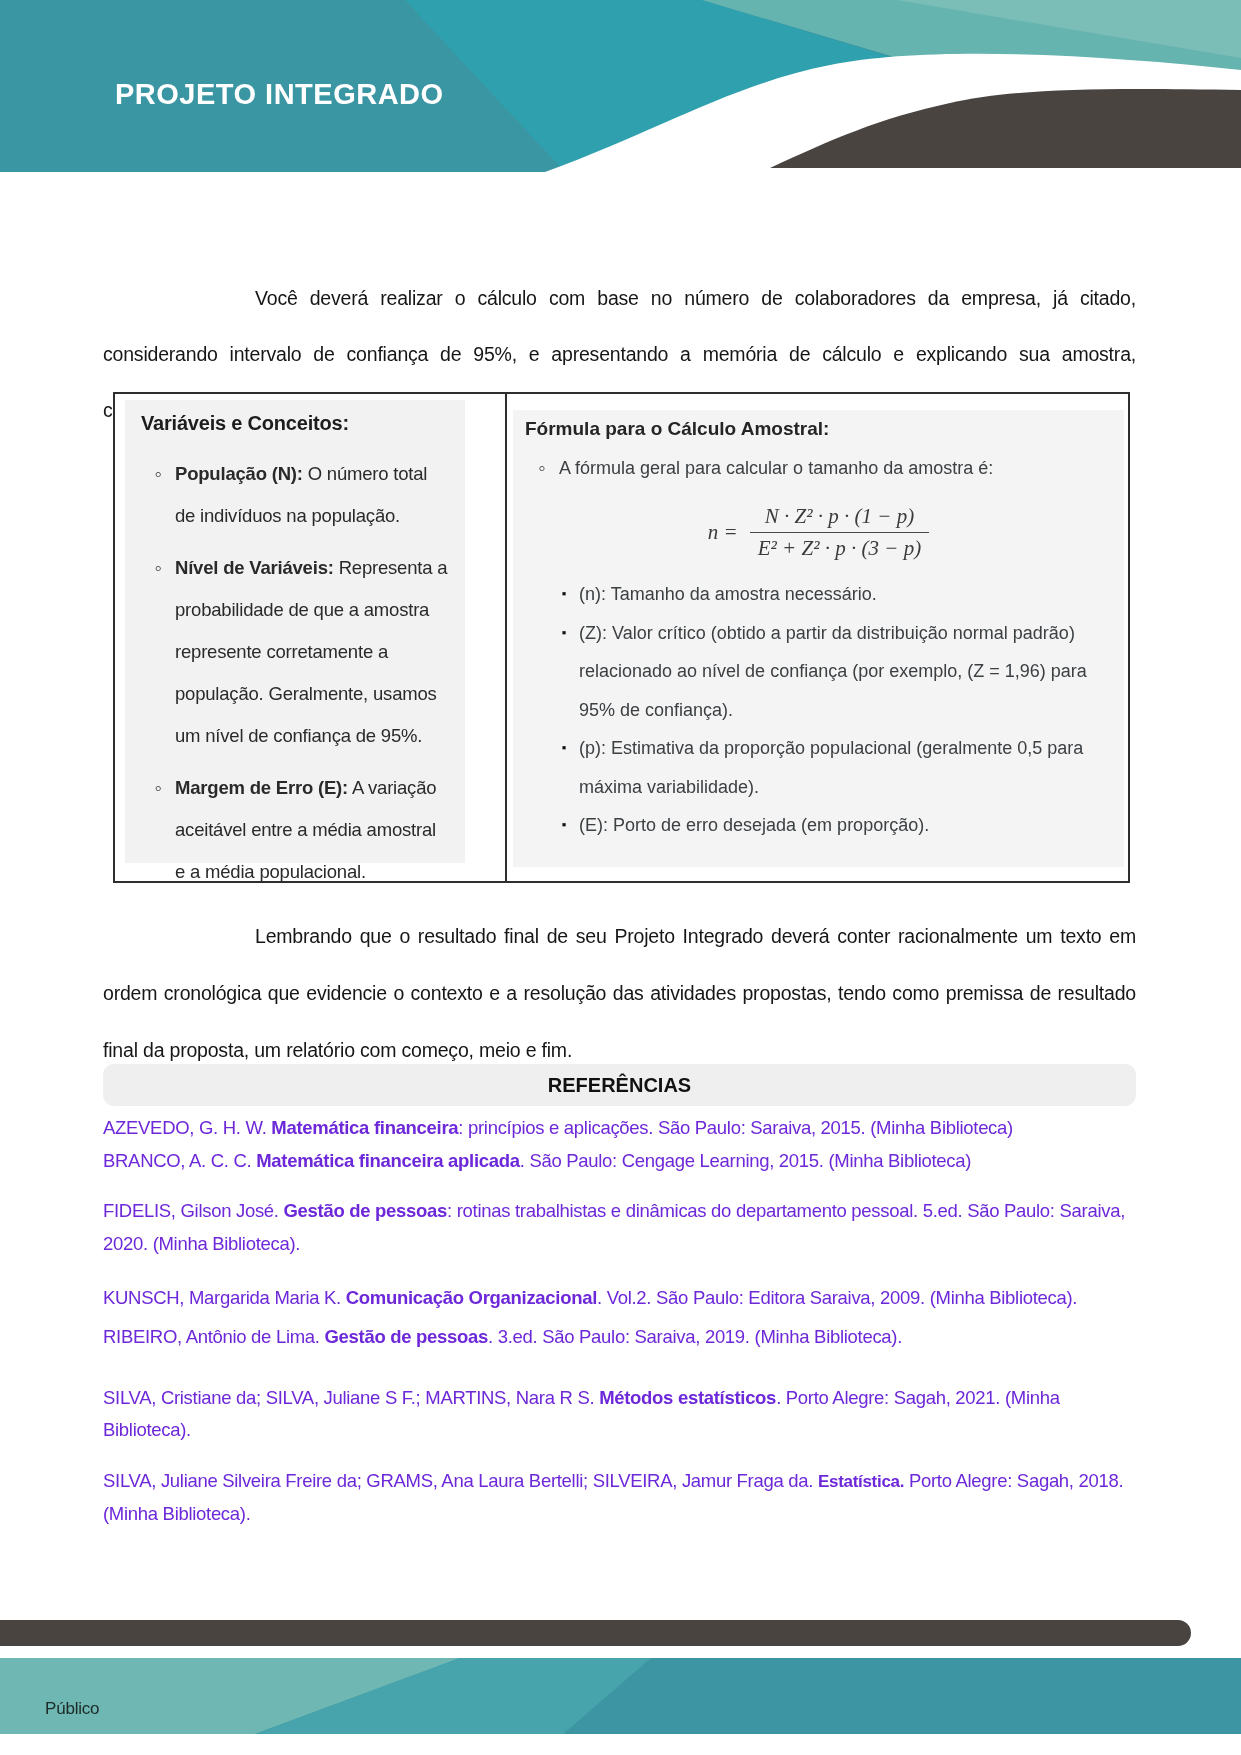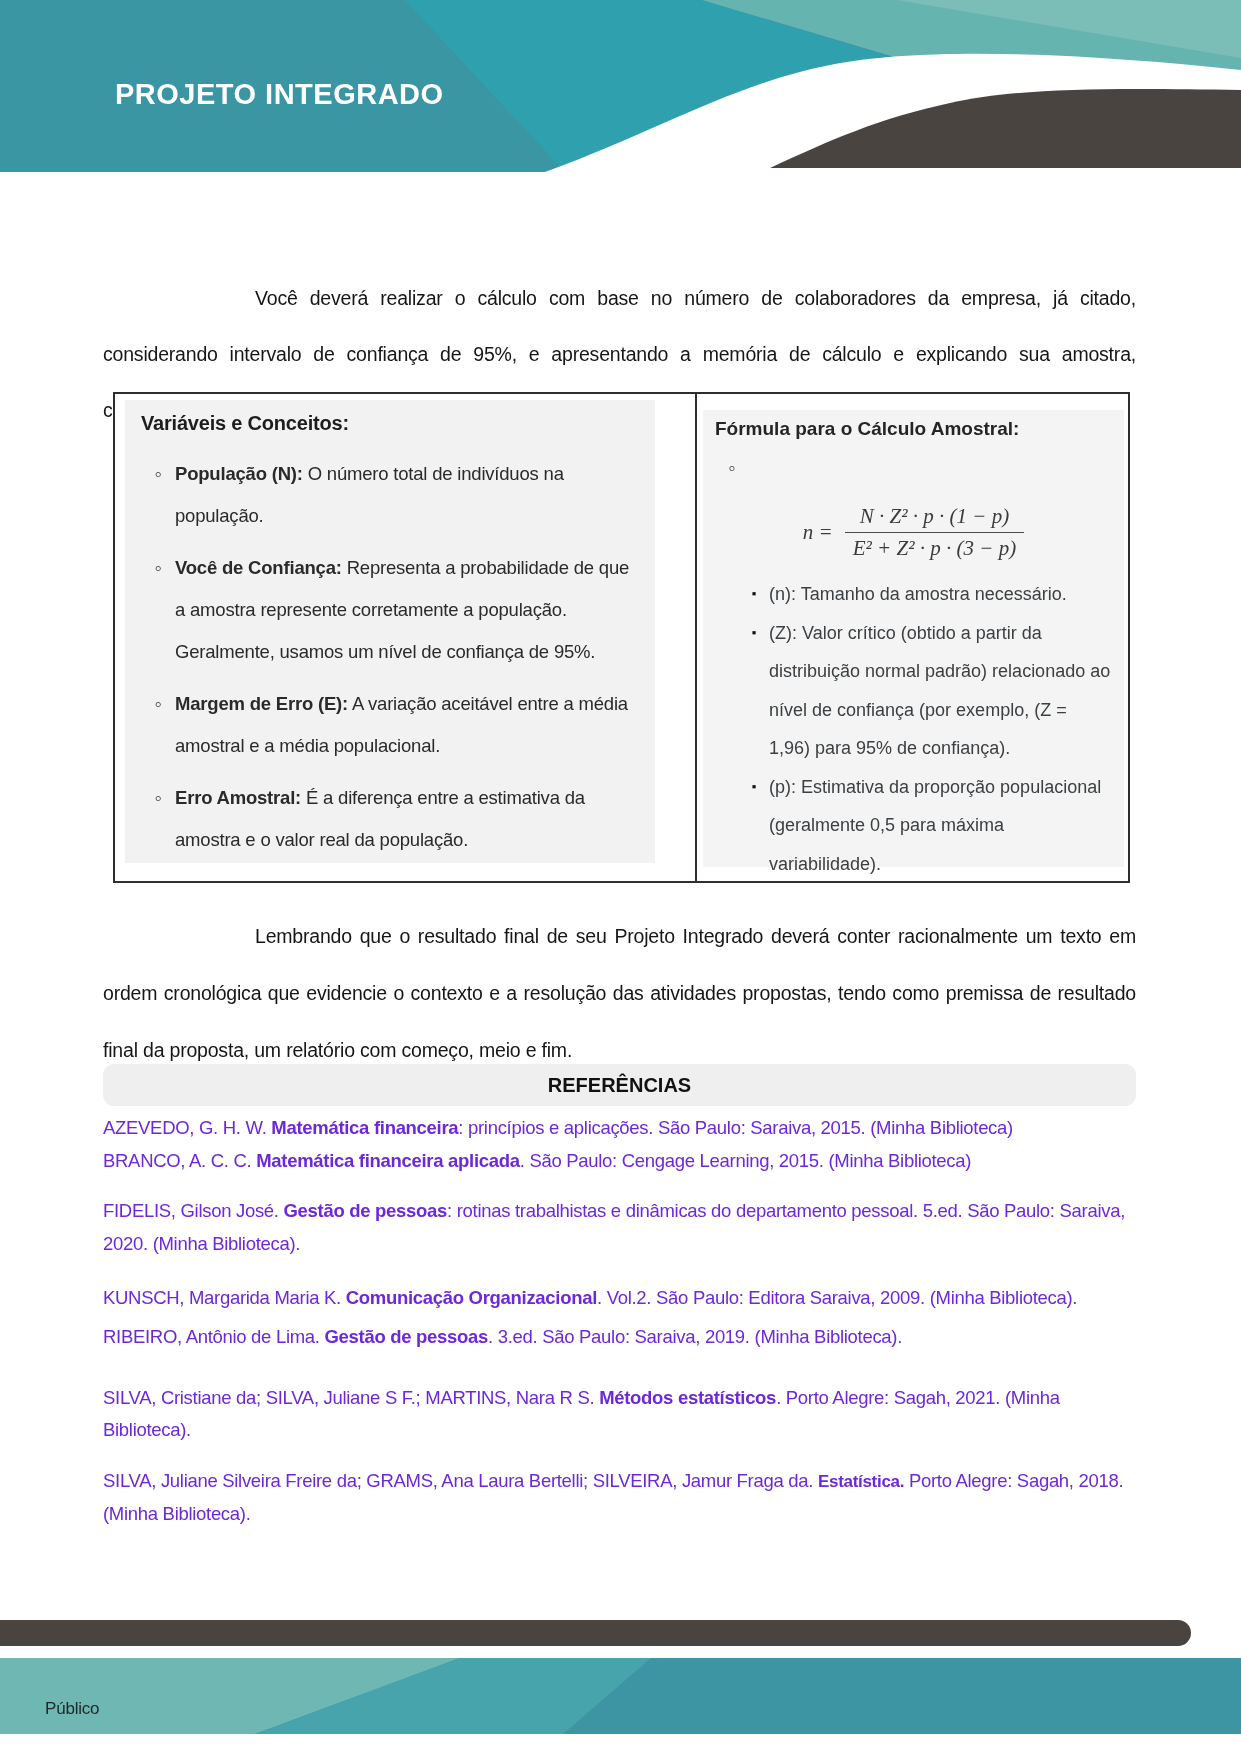--- a/index.html
+++ b/index.html
@@ -19,21 +19,21 @@
     position:absolute;left:103px;width:1033px;font-size:19.5px;line-height:56px;
     text-align:justify;text-indent:152px;letter-spacing:-.2px;color:#161616;
   }
   .para1{top:250px;}
   .para2{top:888px;line-height:57px;}
   
   .twobox{
     position:absolute;left:113px;top:392px;width:1013px;height:487px;
     border:2px solid #2e2e2e;display:flex;background:#ffffff;overflow:hidden;
   }
-  .cell-left{width:582px;border-right:2px solid #2e2e2e;padding:6px 40px 18px 10px;box-sizing:border-box;}
+  .cell-left{width:392px;border-right:2px solid #2e2e2e;padding:6px 40px 18px 10px;box-sizing:border-box;}
   .cell-right{flex:1;padding:16px 4px 14px 6px;box-sizing:border-box;}
   .panel{height:100%;box-sizing:border-box;}
   .panel-gray-l{background:#f2f2f2;padding:12px 16px;}
   .panel-gray-r{background:#f4f4f4;padding:8px 12px;}
   .panel-heading{font-size:20px;font-weight:bold;color:#1d1d1d;margin:0 0 18px 0;letter-spacing:-.2px;}
   .panel-heading-r{font-size:19px;font-weight:bold;color:#252525;margin:0 0 8px 0;}
   .c-item{display:flex;margin-bottom:10px;font-size:18.5px;line-height:42px;color:#2a2a2a;letter-spacing:-.2px;}
   .c-item .marker{width:34px;text-align:center;flex:none;}
   .circ{font-size:21px;color:#444;}
   .sq{font-size:13px;color:#111;}
@@ -93,38 +93,39 @@
   <div class="cell-left">
     <div class="panel panel-gray-l">
       <p class="panel-heading">Variáveis e Conceitos:</p>
       <div>
           <div class="c-item">
             <span class="marker circ">◦</span>
             <div class="c-text"><b>População (N):</b><span> O número total de indivíduos na população.</span></div>
           </div>
           <div class="c-item">
             <span class="marker circ">◦</span>
-            <div class="c-text"><b>Você de Confiança:</b><span> Representa a probabilidade de que a amostra represente corretamente a população. Geralmente, usamos um nível de confiança de 95%.</span></div>
+            <div class="c-text"><b>Nível de Variáveis:</b><span> Representa a probabilidade de que a amostra represente corretamente a população. Geralmente, usamos um nível de confiança de 95%.</span></div>
           </div>
           <div class="c-item">
             <span class="marker circ">◦</span>
             <div class="c-text"><b>Margem de Erro (E):</b><span> A variação aceitável entre a média amostral e a média populacional.</span></div>
           </div>
           <div class="c-item">
             <span class="marker circ">◦</span>
             <div class="c-text"><b>Erro Amostral:</b><span> É a diferença entre a estimativa da amostra e o valor real da população.</span></div>
           </div>
         </div>
     </div>
   </div>
   <div class="cell-right">
     <div class="panel panel-gray-r">
       <p class="panel-heading-r">Fórmula para o Cálculo Amostral:</p>
       <div class="f-intro">
         <span class="marker circ">◦</span>
+        <div>A fórmula geral para calcular o tamanho da amostra é:</div>
       </div>
       <div class="formula">
         <span>n =</span>
         <span class="frac">
           <span class="num">N · Z² · p · (1 − p)</span>
           <span class="den">E² + Z² · p · (3 − p)</span>
         </span>
       </div>
       <div>
           <div class="f-item">

